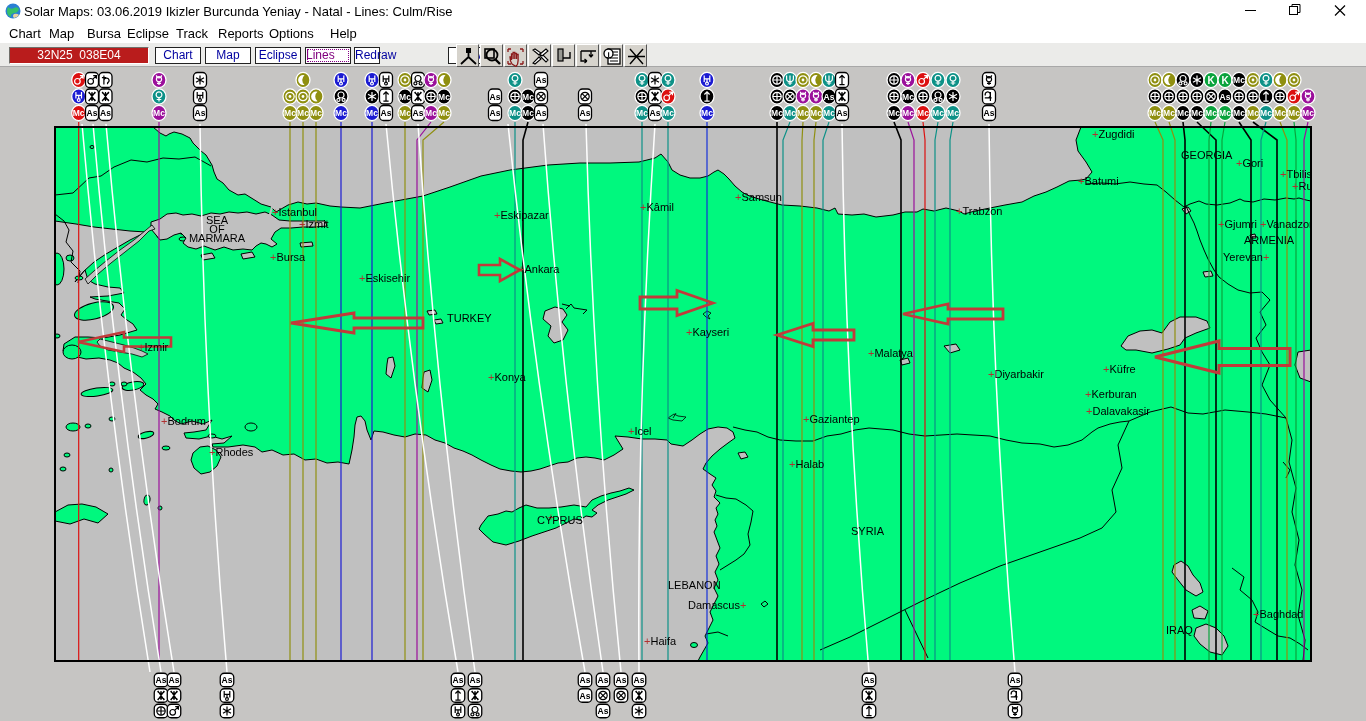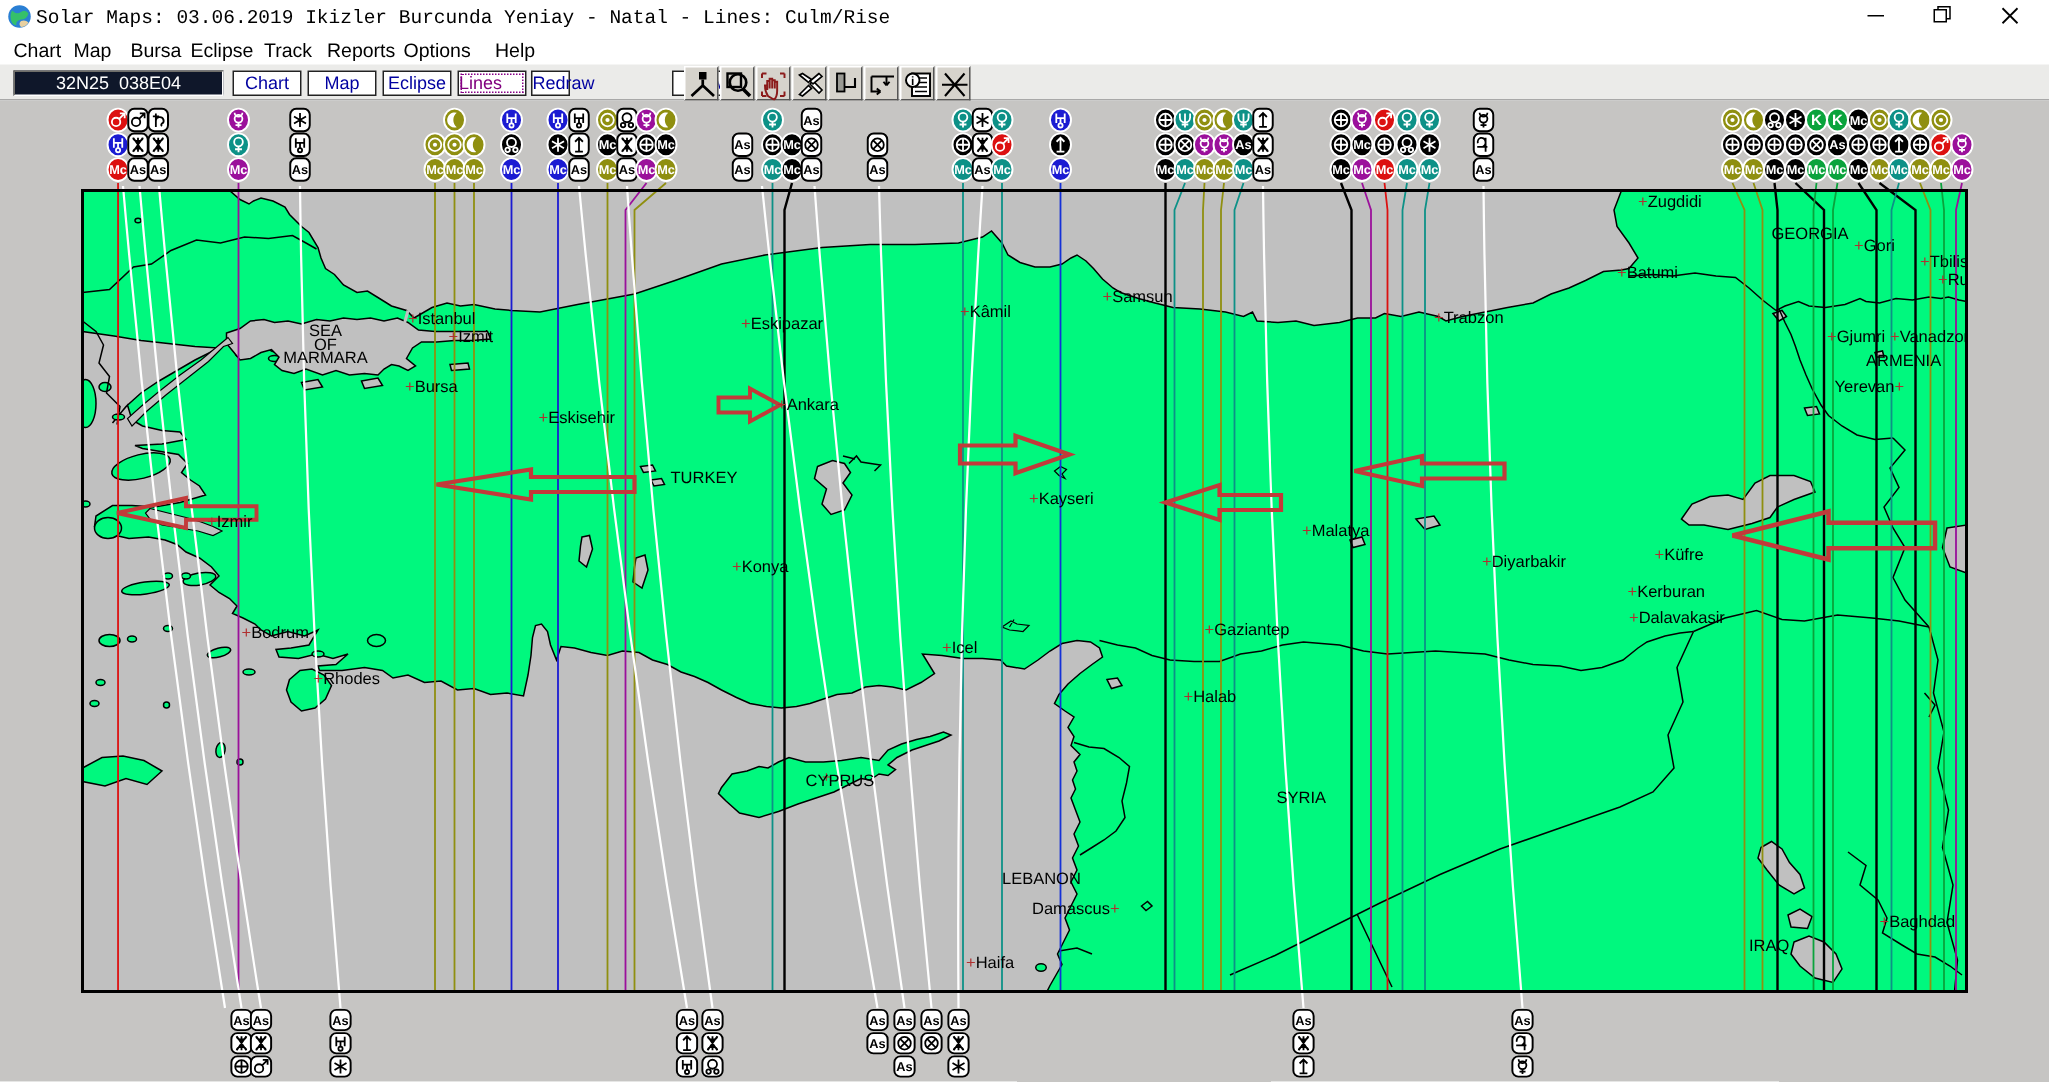--- a/index.html
+++ b/index.html
@@ -2,40 +2,40 @@
 <html><head><meta charset="utf-8"><style>
 html,body{margin:0;padding:0;width:1366px;height:721px;overflow:hidden;background:#fff;font-family:"Liberation Sans",sans-serif;}
 .abs{position:absolute;}
 </style></head><body>
 <div class="abs" style="left:0;top:0;width:1366px;height:22px;background:#fff;">
 <svg class="abs" style="left:5px;top:3px" width="16" height="16">
       <circle cx="8" cy="8" r="7.5" fill="#2a7fd4"></circle>
       <path d="M3,4 q3,3 6,1 q3,-2 5,1 q-1,4 -5,4 q-4,1 -3,4 q-4,-1 -4,-6 q0,-2 1,-4z" fill="#35c06a"></path>
       <path d="M9,11 q3,-1 5,1 q-2,3 -5,3 q-2,-2 0,-4z" fill="#e8d0a0"></path>
     </svg>
-<div class="abs" style="left:24px;top:4px;font-size:13px;color:#000;font-family:Liberation Mono, monospace;">Solar Maps: 03.06.2019 Ikizler Burcunda Yeniay - Natal - Lines: Culm/Rise</div>
+<div class="abs" style="left:24px;top:4px;font-size:13px;color:#000;">Solar Maps: 03.06.2019 Ikizler Burcunda Yeniay - Natal - Lines: Culm/Rise</div>
 <svg class="abs" style="left:1240px;top:0" width="120" height="22">
       <path d="M5,10.5 L16,10.5" stroke="#000" stroke-width="1"></path>
       <rect x="49.5" y="6.5" width="8" height="8" fill="none" stroke="#000" stroke-width="1"></rect>
       <path d="M52,6.5 L52,4.5 L60,4.5 L60,12.5 L57.5,12.5" stroke="#000" stroke-width="1" fill="none"></path>
       <path d="M95,5.5 L105,15.5 M95,15.5 L105,5.5" stroke="#000" stroke-width="1.2"></path>
     </svg>
 </div>
 <div class="abs" style="left:0;top:22px;width:1366px;height:21px;background:#fff;">
 <div class="abs" style="left:9px;top:4px;font-size:13px;">Chart</div>
 <div class="abs" style="left:49px;top:4px;font-size:13px;">Map</div>
 <div class="abs" style="left:87px;top:4px;font-size:13px;">Bursa</div>
 <div class="abs" style="left:127px;top:4px;font-size:13px;">Eclipse</div>
 <div class="abs" style="left:176px;top:4px;font-size:13px;">Track</div>
 <div class="abs" style="left:218px;top:4px;font-size:13px;">Reports</div>
 <div class="abs" style="left:269px;top:4px;font-size:13px;">Options</div>
 <div class="abs" style="left:330px;top:4px;font-size:13px;">Help</div>
 </div>
 <div class="abs" style="left:0;top:43px;width:1366px;height:24px;background:#ebebe9;border-bottom:1px solid #a8a8a8;box-sizing:border-box;">
-<div class="abs" style="left:9px;top:4px;width:140px;height:17px;background:#0f172a;border-top:1px solid #706f6a;border-left:1px solid #706f6a;border-bottom:1px solid #fff;border-right:1px solid #fff;box-sizing:border-box;color:#fff;font-size:12px;text-align:center;line-height:15px;">32N25&nbsp; 038E04</div>
+<div class="abs" style="left:9px;top:4px;width:140px;height:17px;background:#b91c1c;border-top:1px solid #706f6a;border-left:1px solid #706f6a;border-bottom:1px solid #fff;border-right:1px solid #fff;box-sizing:border-box;color:#fff;font-size:12px;text-align:center;line-height:15px;">32N25&nbsp; 038E04</div>
 <div class="abs" style="left:155px;top:4px;width:46px;height:17px;background:#fff;border:1px solid #222;box-sizing:border-box;color:#0000a0;font-size:12px;text-align:center;line-height:14px;">Chart</div>
 <div class="abs" style="left:205px;top:4px;width:46px;height:17px;background:#fff;border:1px solid #222;box-sizing:border-box;color:#0000a0;font-size:12px;text-align:center;line-height:14px;">Map</div>
 <div class="abs" style="left:255px;top:4px;width:46px;height:17px;background:#fff;border:1px solid #222;box-sizing:border-box;color:#0000a0;font-size:12px;text-align:center;line-height:14px;">Eclipse</div>
 <div class="abs" style="left:305px;top:4px;width:46px;height:17px;background:#fff;border:1px solid #222;box-sizing:border-box;color:#80007e;font-size:12px;text-align:left;line-height:14px;outline:1px dotted #808;outline-offset:-3px;">Lines</div>
 <div class="abs" style="left:354px;top:4px;width:26px;height:17px;background:#fff;border:1px solid #222;box-sizing:border-box;color:#0000a0;font-size:12px;text-align:center;line-height:14px;">Redraw</div>
 <div class="abs" style="left:404px;top:4px;width:46px;height:17px;background:#fff;border:1px solid #222;box-sizing:border-box;color:#0000a0;font-size:12px;text-align:center;line-height:14px;margin-left:44px;">Prev</div>
 </div>
 <div class="abs" style="left:456px;top:44px;width:23px;height:23px;background:#d6d3cc;border-top:1px solid #fff;border-left:1px solid #fff;border-right:1px solid #555;border-bottom:1px solid #555;box-sizing:border-box;"><svg width="22" height="22" style="font-family:'Liberation Sans'">
       <rect x="9" y="3" width="5" height="5" fill="#000"></rect>
       <path d="M11.5,8 L11.5,12 M11.5,12 L4,19 M11.5,12 L19,19" stroke="#000" stroke-width="1.8" fill="none"></path>

